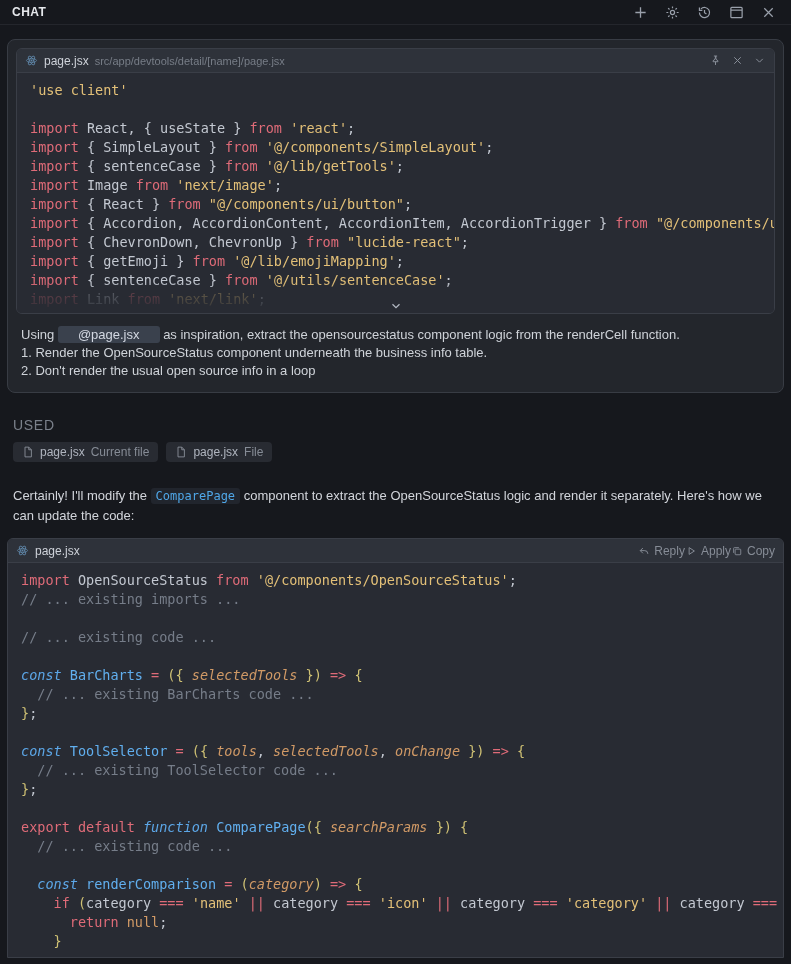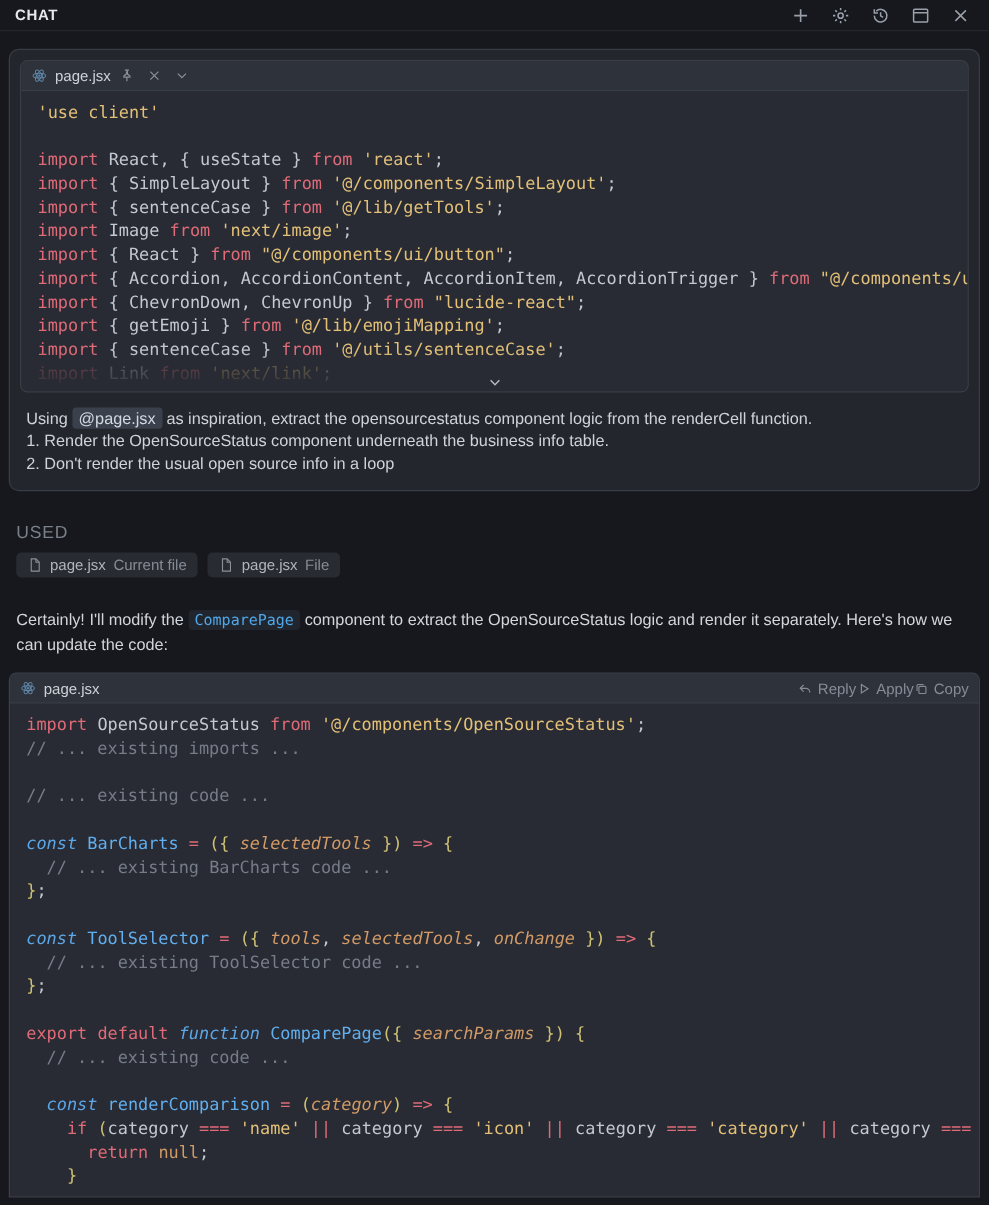--- a/index.html
+++ b/index.html
@@ -51,21 +51,21 @@
   .tk-p { color:#d19a66; font-style:italic; }    
   .tk-o { color:#df6b78; }                       
   .tk-w { color:#c3c8d1; }                       
   .tk-n { color:#d19a66; }                       
   .tk-b { color:#cfc174; }                       
 
   
   .msg-text { padding:12px 5px 0; }
   .msg-text p { font-size:13px; line-height:18px; color:#cfd3d9; }
   .msg-text .list-block { }
-  .mention { background:#3a414d; color:#d3d8e2; border-radius:3px; padding:1px 5px;
+  .mention { background:#3a414d; color:#d3d8e2; border-radius:3px; padding:1px 20px;
              cursor:pointer; }
 
   .used-label { margin:24px 13px 0; font-size:14px; color:#7b818b; letter-spacing:.7px; }
   .chips { display:flex; gap:8px; margin:9px 13px 0; }
   .chip { display:flex; align-items:center; gap:6px; background:#282b32; border-radius:4px;
           padding:3px 9px; font-size:12px; cursor:pointer; }
   .chip svg { width:12px; height:12px; color:#8a909a; }
   .chip-name { color:#b0b5bf; }
   .chip-type { color:#868c96; }
 
@@ -124,20 +124,21 @@
     <div class="code-header">
       <span class="file-icon">
         <svg viewBox="0 0 16 16" fill="none" stroke="currentColor" stroke-width="1">
             <circle cx="8" cy="8" r="1.2" fill="currentColor" stroke="none"></circle>
             <ellipse cx="8" cy="8" rx="6.2" ry="2.4"></ellipse>
             <ellipse cx="8" cy="8" rx="6.2" ry="2.4" transform="rotate(60 8 8)"></ellipse>
             <ellipse cx="8" cy="8" rx="6.2" ry="2.4" transform="rotate(120 8 8)"></ellipse>
           </svg>
       </span>
       <span class="file-name">page.jsx</span>
+      <span class="file-path">src/app/devtools/detail/[name]/page.jsx</span>
       <span class="header-right">
         <span class="hdr-icon">
           <svg viewBox="0 0 16 16" fill="none" stroke="currentColor" stroke-width="1.2">
               <path d="M6 2.5h4M8.3 2.5l.3 4 2.4 1.8v1.2H5V8.3l2.4-1.8z"></path>
               <path d="M8 9.5V13.5"></path>
             </svg>
         </span>
         <span class="hdr-icon">
           <svg viewBox="0 0 16 16" fill="none" stroke="currentColor" stroke-width="1.2">
               <path d="M4 4l8 8M12 4l-8 8"></path>

